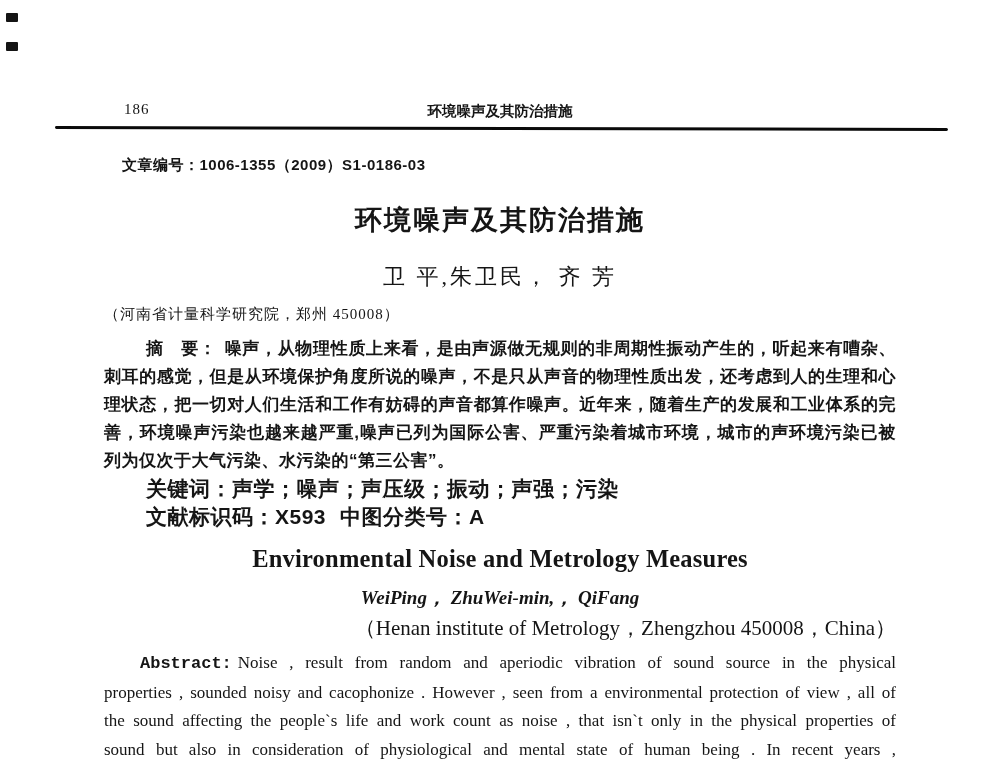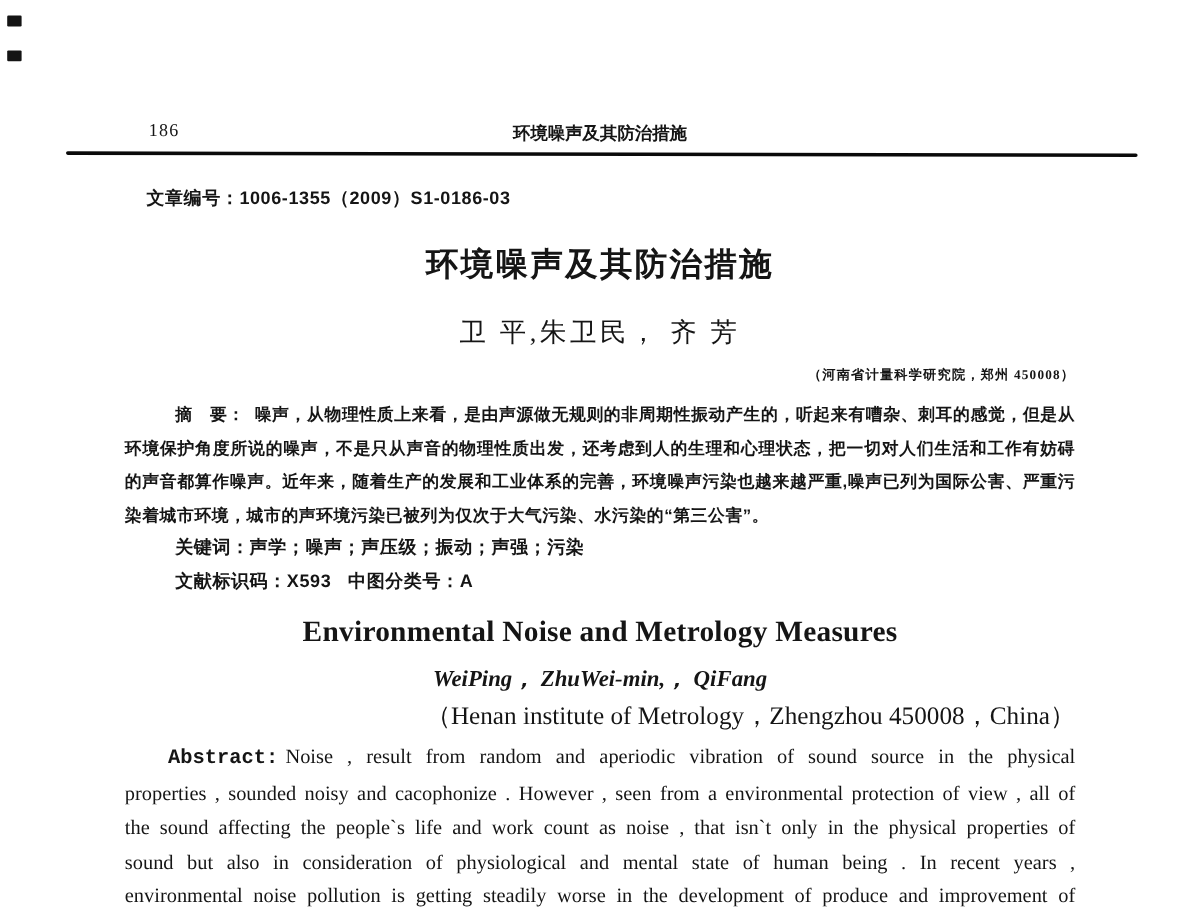--- a/index.html
+++ b/index.html
@@ -47,35 +47,35 @@
   .cn-title {
     margin: 6px 0 0 0; text-align: center;
     font-size: 27px; font-weight: 700; letter-spacing: 2px;
   }
   .cn-authors {
     margin-top: 24px; text-align: center;
     font-family: Liberation Serif, serif;
     font-size: 22px; letter-spacing: 3px;
   }
   .cn-affil {
-    margin-top: 13px; text-align: right;
+    margin-top: 13px; text-align: left;
     font-family: "Liberation Serif", serif;
-    font-size: 11px; letter-spacing: 1px; font-weight: bold;
+    font-size: 15px; letter-spacing: 1px;
   }
 
   .cn-abstract {
     margin: 11px 0 0 0;
-    font-size: 14px; line-height: 28px; font-weight: 600;
+    font-size: 17px; line-height: 28px; font-weight: 600;
     letter-spacing: 0.5px;
     text-align: justify; text-indent: 42px;
   }
   .cn-abstract .lbl { font-weight: 700; margin-right: 8px; }
 
   .cn-line {
-    margin: 0; font-size: 15px; line-height: 28px; font-weight: 600;
+    margin: 0; font-size: 21px; line-height: 28px; font-weight: 600;
     letter-spacing: 0.5px; text-indent: 42px;
   }
   .cn-line .lbl { font-weight: 700; }
   .gap { display: inline-block; width: 14px; }
 
   .en-title {
     margin: 14px 0 0 0; text-align: center;
     font-family: "Liberation Serif", serif;
     font-size: 24.5px; font-weight: 700; letter-spacing: 0.2px;
   }

